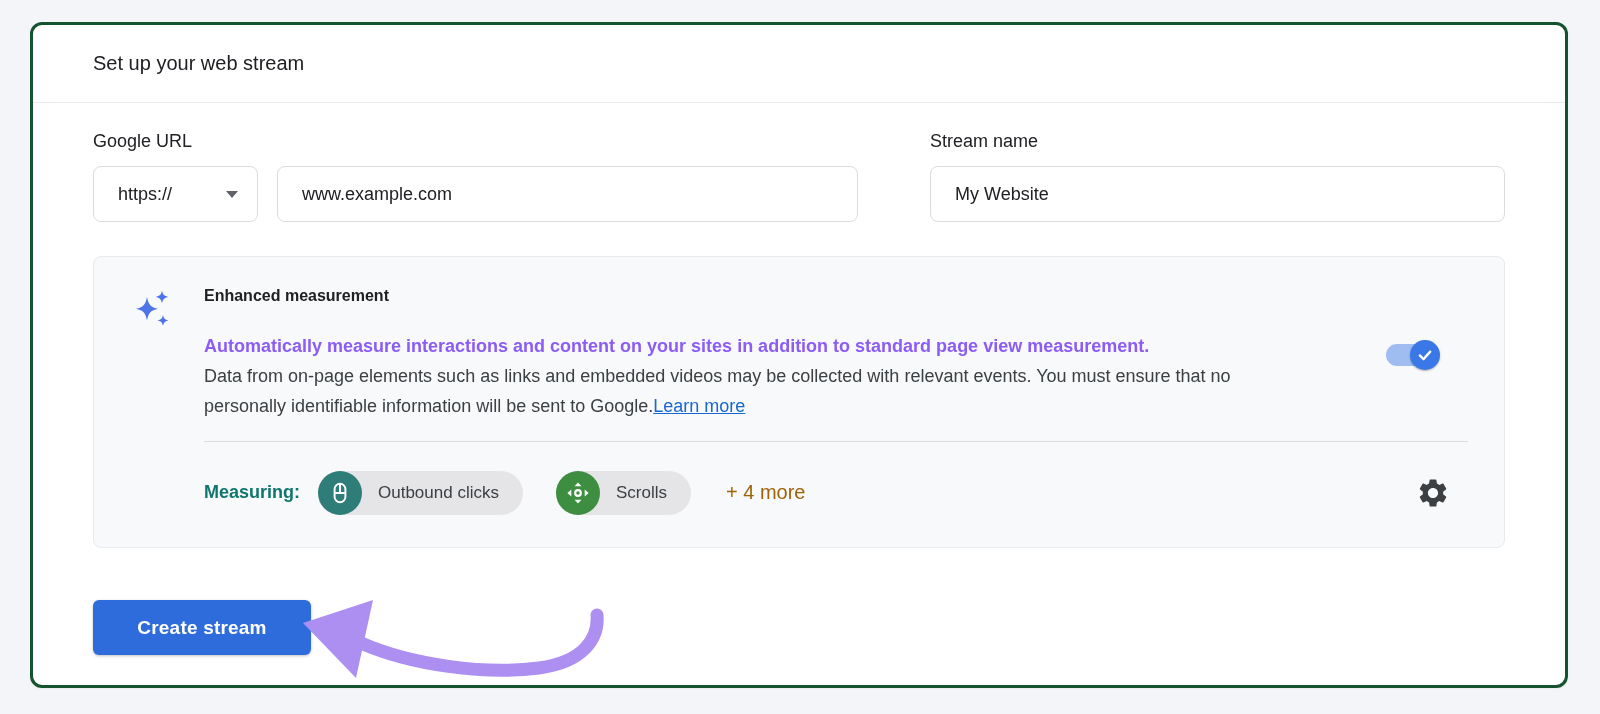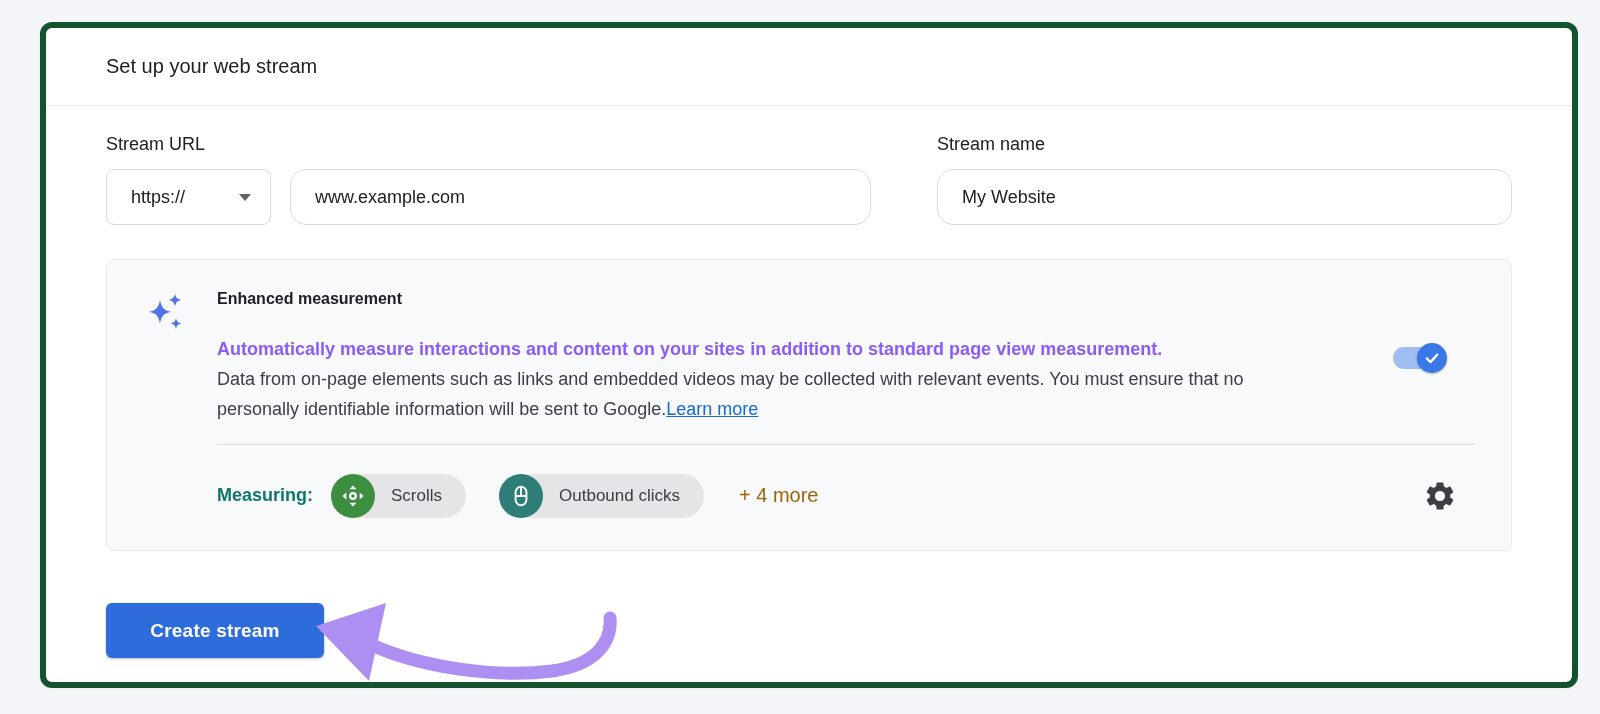--- a/index.html
+++ b/index.html
@@ -1,21 +1,21 @@
 <!DOCTYPE html>
 <html><head>
 <meta charset="utf-8">
 <style>
   * { margin:0; padding:0; box-sizing:border-box; }
   html,body { width:1600px; height:714px; overflow:hidden; }
   body { background:#F4F5F9; font-family:"Liberation Sans", sans-serif; color:#202124; }
 
   .card {
-    position:absolute; left:40px; top:22px; width:1538px; height:666px;
-    background:#FFFFFF; border:6px solid #14532d; border-radius:12px;
+    position:absolute; left:30px; top:22px; width:1538px; height:666px;
+    background:#FFFFFF; border:3px solid #14532d; border-radius:12px;
     box-shadow:0 1px 2px rgba(60,64,67,.06);
   }
   .card-header {
     height:78px; display:flex; align-items:center; padding-left:60px;
     border-bottom:1px solid #E8EAED; font-size:20px; color:#202124;
   }
   .card-body { padding:28px 60px 0 60px; }
 
   .form-row { display:flex; justify-content:space-between; }
   .field-label { font-size:18px; color:#202124; margin-bottom:14px; }
@@ -25,21 +25,21 @@
   .protocol-select {
     width:165px; height:56px; border:1px solid #DADCE0; border-radius:8px;
     display:flex; align-items:center; justify-content:space-between;
     padding:0 19px 0 24px; font-size:18px; background:#fff; cursor:pointer;
   }
   .chevron-down {
     width:0; height:0; border-left:6px solid transparent; border-right:6px solid transparent;
     border-top:7px solid #5F6368;
   }
   .text-input {
-    height:56px; border:1px solid #DADCE0; border-radius:16px; padding:0 24px;
+    height:56px; border:1px solid #DADCE0; border-radius:8px; padding:0 24px;
     font-size:18px; color:#202124; font-family:"Liberation Sans", sans-serif;
     background:#fff; width:100%; outline:none;
   }
   .url-input { flex:1; }
 
   .em-card {
     margin-top:34px; height:292px; background:#F8F9FA; border:1px solid #E9EAEE;
     border-radius:8px; display:flex; padding:26px 36px 0 40px; overflow:hidden;
   }
   .em-icon-col { width:70px; flex-shrink:0; padding-top:6px; }
@@ -90,21 +90,21 @@
 <body>
 
 <div class="card">
 
   <div class="card-header">Set up your web stream</div>
 
   <div class="card-body">
 
     <div class="form-row">
       <div class="url-group">
-        <div class="field-label">Stream URL</div>
+        <div class="field-label">Google URL</div>
         <div class="field-line">
           <div class="protocol-select">
             <span>https://</span>
             <span class="chevron-down"></span>
           </div>
           <input class="text-input url-input" value="www.example.com" style="">
         </div>
       </div>
 
       <div class="name-group">
@@ -140,41 +140,41 @@
         </div>
 
         <div class="em-divider"></div>
 
         <div class="measuring-row">
           <span class="measuring-label">Measuring:</span>
 
           <div class="chips">
 
             <div class="chip">
+              <span class="chip-circle teal">
+                <svg width="26" height="26" viewBox="0 0 24 24" fill="none" xmlns="http://www.w3.org/2000/svg">
+                  <rect x="7" y="3.5" width="10" height="17" rx="5" stroke="#FFFFFF" stroke-width="1.8"></rect>
+                  <line x1="12" y1="3.5" x2="12" y2="12" stroke="#FFFFFF" stroke-width="1.8"></line>
+                  <line x1="7" y1="12" x2="17" y2="12" stroke="#FFFFFF" stroke-width="1.8"></line>
+                </svg>
+              </span>
+              <span class="chip-label">Outbound clicks</span>
+            </div>
+
+            <div class="chip">
               <span class="chip-circle green">
                 <svg width="26" height="26" viewBox="0 0 24 24" xmlns="http://www.w3.org/2000/svg">
                   <circle cx="12" cy="12" r="2.6" fill="none" stroke="#FFFFFF" stroke-width="2"></circle>
                   <path fill="#FFFFFF" d="M12 2.2 L15.2 5.8 L8.8 5.8 Z"></path>
                   <path fill="#FFFFFF" d="M12 21.8 L8.8 18.2 L15.2 18.2 Z"></path>
                   <path fill="#FFFFFF" d="M2.2 12 L5.8 8.8 L5.8 15.2 Z"></path>
                   <path fill="#FFFFFF" d="M21.8 12 L18.2 15.2 L18.2 8.8 Z"></path>
                 </svg>
               </span>
               <span class="chip-label">Scrolls</span>
-            </div>
-
-            <div class="chip">
-              <span class="chip-circle teal">
-                <svg width="26" height="26" viewBox="0 0 24 24" fill="none" xmlns="http://www.w3.org/2000/svg">
-                  <rect x="7" y="3.5" width="10" height="17" rx="5" stroke="#FFFFFF" stroke-width="1.8"></rect>
-                  <line x1="12" y1="3.5" x2="12" y2="12" stroke="#FFFFFF" stroke-width="1.8"></line>
-                  <line x1="7" y1="12" x2="17" y2="12" stroke="#FFFFFF" stroke-width="1.8"></line>
-                </svg>
-              </span>
-              <span class="chip-label">Outbound clicks</span>
             </div>
           </div>
 
           <span class="more-link">+ 4 more</span>
 
           <span class="gear-wrap">
             <svg width="34" height="34" viewBox="0 0 24 24" fill="#3C4043" xmlns="http://www.w3.org/2000/svg">
               <path d="M19.14,12.94c0.04-0.3,0.06-0.61,0.06-0.94c0-0.32-0.02-0.64-0.07-0.94l2.03-1.58c0.18-0.14,0.23-0.41,0.12-0.61 l-1.92-3.32c-0.12-0.22-0.37-0.29-0.59-0.22l-2.39,0.96c-0.5-0.38-1.03-0.7-1.62-0.94L14.4,2.81c-0.04-0.24-0.24-0.41-0.48-0.41 h-3.84c-0.24,0-0.43,0.17-0.47,0.41L9.25,5.35C8.66,5.59,8.12,5.92,7.63,6.29L5.24,5.33c-0.22-0.08-0.47,0-0.59,0.22L2.74,8.87 C2.62,9.08,2.66,9.34,2.86,9.48l2.03,1.58C4.84,11.36,4.8,11.69,4.8,12s0.02,0.64,0.07,0.94l-2.03,1.58 c-0.18,0.14-0.23,0.41-0.12,0.61l1.92,3.32c0.12,0.22,0.37,0.29,0.59,0.22l2.39-0.96c0.5,0.38,1.03,0.7,1.62,0.94l0.36,2.54 c0.05,0.24,0.24,0.41,0.48,0.41h3.84c0.24,0,0.44-0.17,0.47-0.41l0.36-2.54c0.59-0.24,1.13-0.56,1.62-0.94l2.39,0.96 c0.22,0.08,0.47,0,0.59-0.22l1.92-3.32c0.12-0.22,0.07-0.47-0.12-0.61L19.14,12.94z M12,15.6c-1.98,0-3.6-1.62-3.6-3.6 s1.62-3.6,3.6-3.6s3.6,1.62,3.6,3.6S13.98,15.6,12,15.6z"></path>
             </svg>
           </span>

